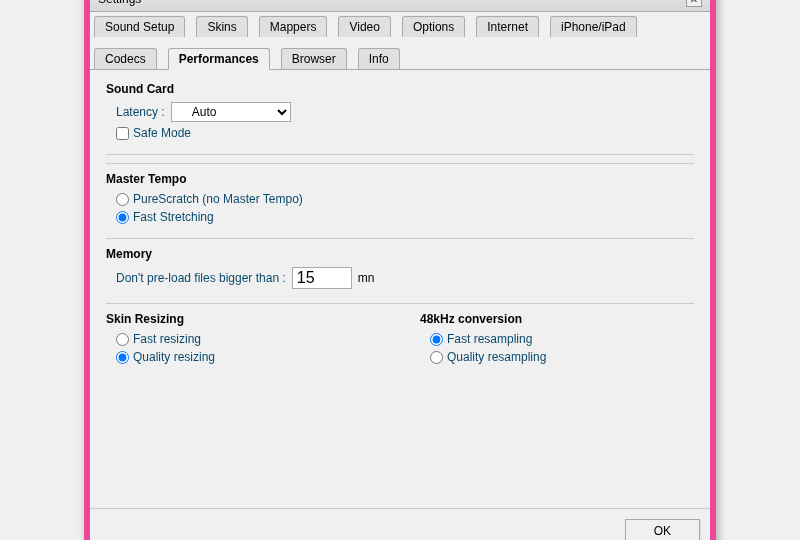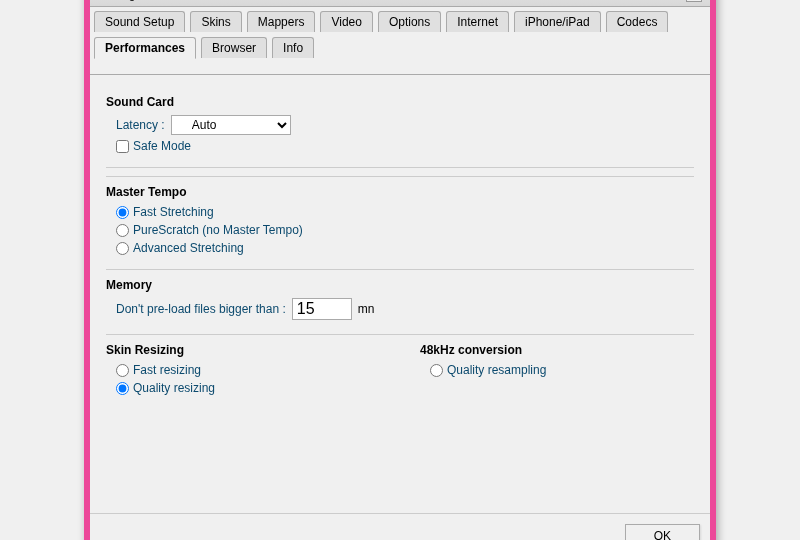--- a/index.html
+++ b/index.html
@@ -41,23 +41,23 @@
       display: flex;
       align-items: center;
       justify-content: center;
       font-size: 10px;
       color: #333;
     }
     .tab-bar {
       display: flex;
       flex-wrap: wrap;
       background: #f0f0f0;
-      padding: 4px 4px 16px 4px;
+      padding: 4px 4px 0 4px;
       border-bottom: 1px solid #aaa;
-      gap: 5px;
+      gap: 11px;
     }
     .tab {
       padding: 3px 10px;
       background: #e0e0e0;
       border: 1px solid #aaa;
       border-bottom: none;
       cursor: pointer;
       font-size: 12px;
       color: #000;
       border-radius: 3px 3px 0 0;
@@ -69,21 +69,20 @@
       margin-bottom: -1px;
       z-index: 1;
     }
     .content {
       padding: 12px 16px;
       background: #f0f0f0;
       min-height: 430px;
     }
     .section {
       margin-bottom: 14px;
-      margin-top: 8px;
     }
     .section-title {
       font-weight: bold;
       font-size: 12px;
       margin-bottom: 6px;
       color: #000;
     }
     .section-content {
       padding-left: 10px;
     }
@@ -205,30 +204,26 @@
 
     <hr class="divider">
 
 
     <hr class="divider">
 
     <div class="section">
       <div class="section-title">Master Tempo</div>
       <div class="section-content">
         <div class="radio-row">
+          <input type="radio" name="tempo" id="pure-scratch" style="">
+          <label for="pure-scratch" class="field-label">PureScratch (no Master Tempo)</label>
+        </div>
+        <div class="radio-row">
           <input type="radio" name="tempo" id="fast-stretching" checked="" style="">
           <label for="fast-stretching" class="field-label">Fast Stretching</label>
-        </div>
-        <div class="radio-row">
-          <input type="radio" name="tempo" id="pure-scratch" style="">
-          <label for="pure-scratch" class="field-label">PureScratch (no Master Tempo)</label>
-        </div>
-        <div class="radio-row">
-          <input type="radio" name="tempo" id="advanced-stretching" style="">
-          <label for="advanced-stretching" class="field-label">Advanced Stretching</label>
         </div>
       </div>
     </div>
 
     <hr class="divider">
 
     <div class="section">
       <div class="section-title">Memory</div>
       <div class="section-content">
         <div class="field-row">
@@ -254,20 +249,24 @@
             <input type="radio" name="skin" id="quality-resizing" checked="" style="">
             <label for="quality-resizing" class="field-label">Quality resizing</label>
           </div>
         </div>
       </div>
 
       <div class="col">
         <div class="section-title">48kHz conversion</div>
         <div class="section-content">
           <div class="radio-row">
+            <input type="radio" name="resample" id="fast-resampling" checked="" style="">
+            <label for="fast-resampling" class="field-label">Fast resampling</label>
+          </div>
+          <div class="radio-row">
             <input type="radio" name="resample" id="quality-resampling" style="">
             <label for="quality-resampling" class="field-label">Quality resampling</label>
           </div>
         </div>
       </div>
     </div>
 
   </div>
 
   <div class="ok-bar">

